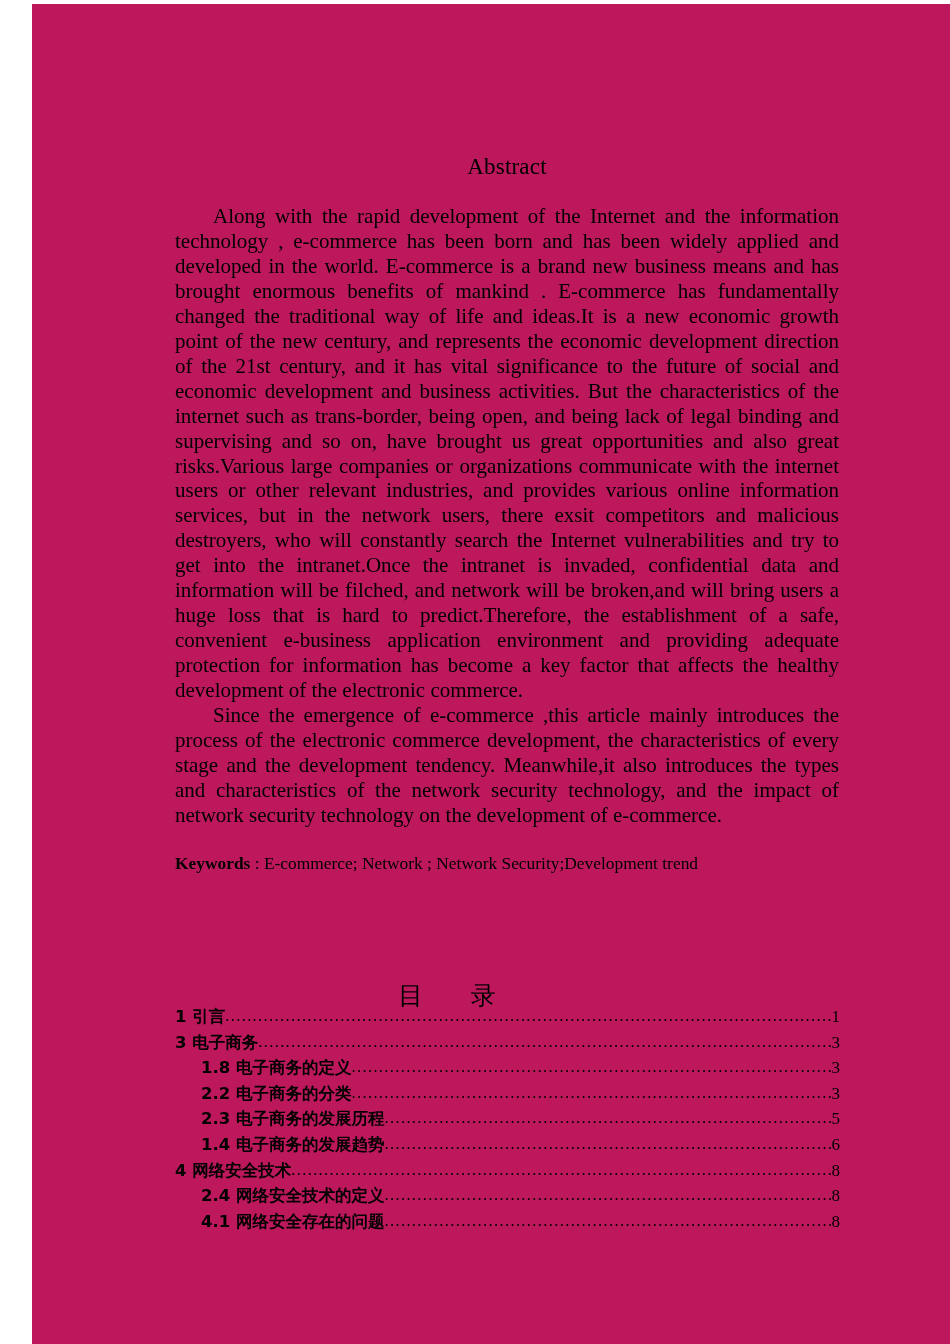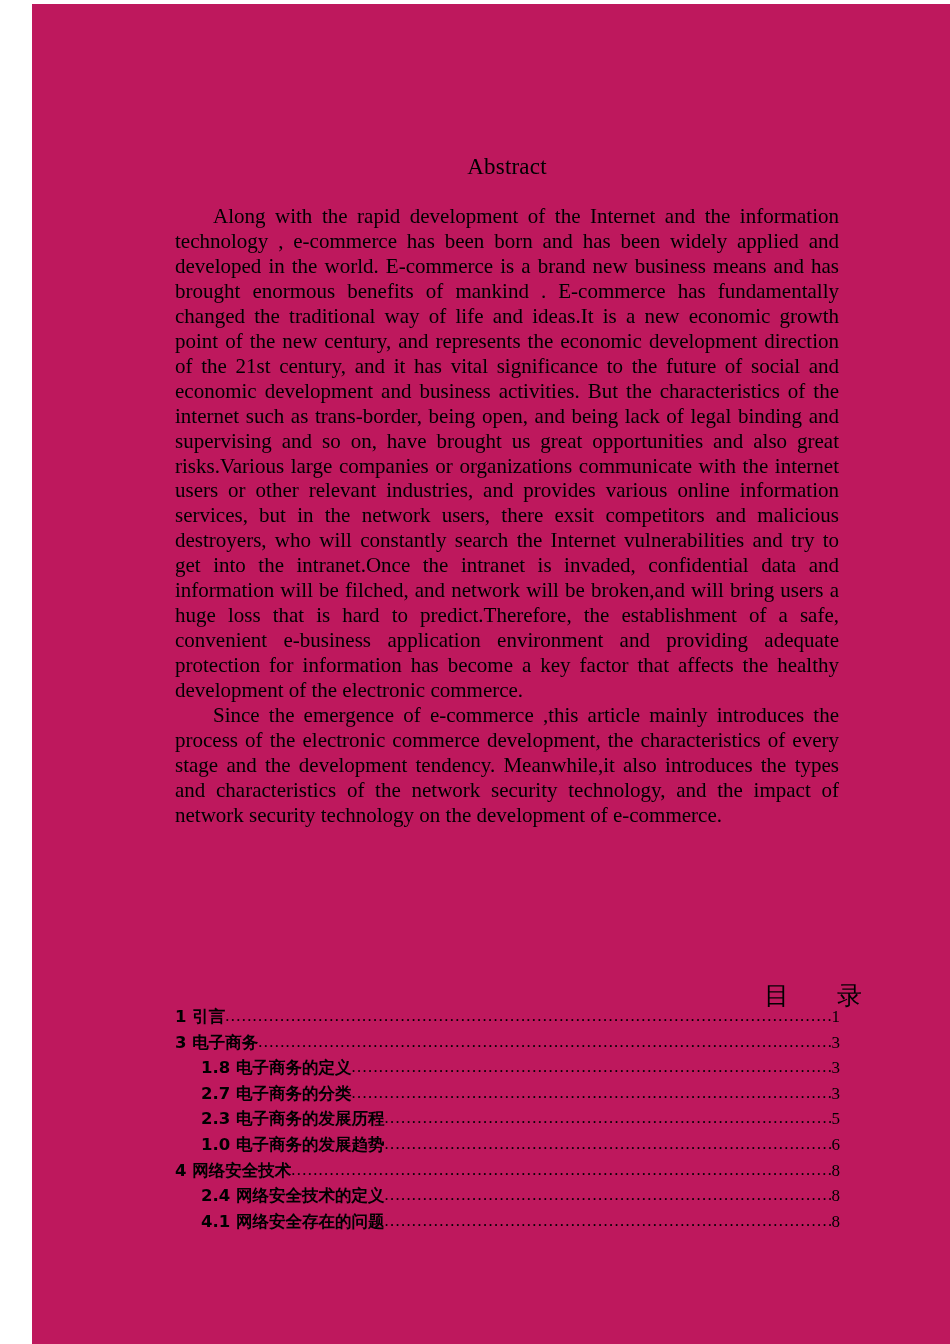--- a/index.html
+++ b/index.html
@@ -73,21 +73,21 @@
   .keywords-value {
     font-weight: normal;
   }
 
   
   .toc-heading {
     position: absolute;
     left: 0;
     top: 955px;
     width: 830px;
-    text-align: right;
+    text-align: center;
     font-family: "DejaVu Sans", "Liberation Sans", sans-serif;
     font-size: 25px;
     line-height: 32px;
     font-weight: normal;
     white-space: pre;
   }
 
   
   .toc-list {
     position: absolute;
@@ -134,51 +134,54 @@
 
 <div class="page">
 
   <h1 class="abstract-title">Abstract</h1>
 
   <div class="abstract-body">
     <p>Along with the rapid development of the Internet and the information technology , e-commerce has been born and has been widely applied and developed in the world. E-commerce is a brand new business means and has brought enormous benefits of mankind . E-commerce has fundamentally changed the traditional way of life and ideas.It is a new economic growth point of the new century, and represents the economic development direction of the 21st century, and it has vital significance to the future of social and economic development and business activities. But the characteristics of the internet such as trans-border, being open, and being lack of legal binding and supervising and so on, have brought us great opportunities and also great risks.Various large companies or organizations communicate with the internet users or other relevant industries, and provides various online information services, but in the network users, there exsit competitors and malicious destroyers, who will constantly search the Internet vulnerabilities and try to get into the intranet.Once the intranet is invaded, confidential data and information will be filched, and network will be broken,and will bring users a huge loss that is hard to predict.Therefore, the establishment of a safe, convenient e-business application environment and providing adequate protection for information has become a key factor that affects the healthy development of the electronic commerce.</p>
     <p>Since the emergence of e-commerce ,this article mainly introduces the process of the electronic commerce development, the characteristics of every stage and the development tendency. Meanwhile,it also introduces the types and characteristics of the network security technology, and the impact of network security technology on the development of e-commerce.</p>
   </div>
 
+  <div class="keywords-line">
+    <span class="keywords-label">Keywords</span><span class="keywords-value"> : E-commerce; Network ; Network Security;Development trend</span>
+  </div>
 
   <h2 class="toc-heading">目      录</h2>
 
   <div class="toc-list">
       <div class="toc-entry">
         <span class="toc-label">1 引言</span>
         <span class="toc-dots">........................................................................................................................................................................................................</span>
         <span class="toc-page">1</span>
       </div>
       <div class="toc-entry">
         <span class="toc-label">3 电子商务</span>
         <span class="toc-dots">........................................................................................................................................................................................................</span>
         <span class="toc-page">3</span>
       </div>
       <div class="toc-entry level-2">
         <span class="toc-label">1.8 电子商务的定义</span>
         <span class="toc-dots">........................................................................................................................................................................................................</span>
         <span class="toc-page">3</span>
       </div>
       <div class="toc-entry level-2">
-        <span class="toc-label">2.7 电子商务的分类</span>
+        <span class="toc-label">2.2 电子商务的分类</span>
         <span class="toc-dots">........................................................................................................................................................................................................</span>
         <span class="toc-page">3</span>
       </div>
       <div class="toc-entry level-2">
         <span class="toc-label">2.3 电子商务的发展历程</span>
         <span class="toc-dots">........................................................................................................................................................................................................</span>
         <span class="toc-page">5</span>
       </div>
       <div class="toc-entry level-2">
-        <span class="toc-label">1.0 电子商务的发展趋势</span>
+        <span class="toc-label">1.4 电子商务的发展趋势</span>
         <span class="toc-dots">........................................................................................................................................................................................................</span>
         <span class="toc-page">6</span>
       </div>
       <div class="toc-entry">
         <span class="toc-label">4 网络安全技术</span>
         <span class="toc-dots">........................................................................................................................................................................................................</span>
         <span class="toc-page">8</span>
       </div>
       <div class="toc-entry level-2">
         <span class="toc-label">2.4 网络安全技术的定义</span>

